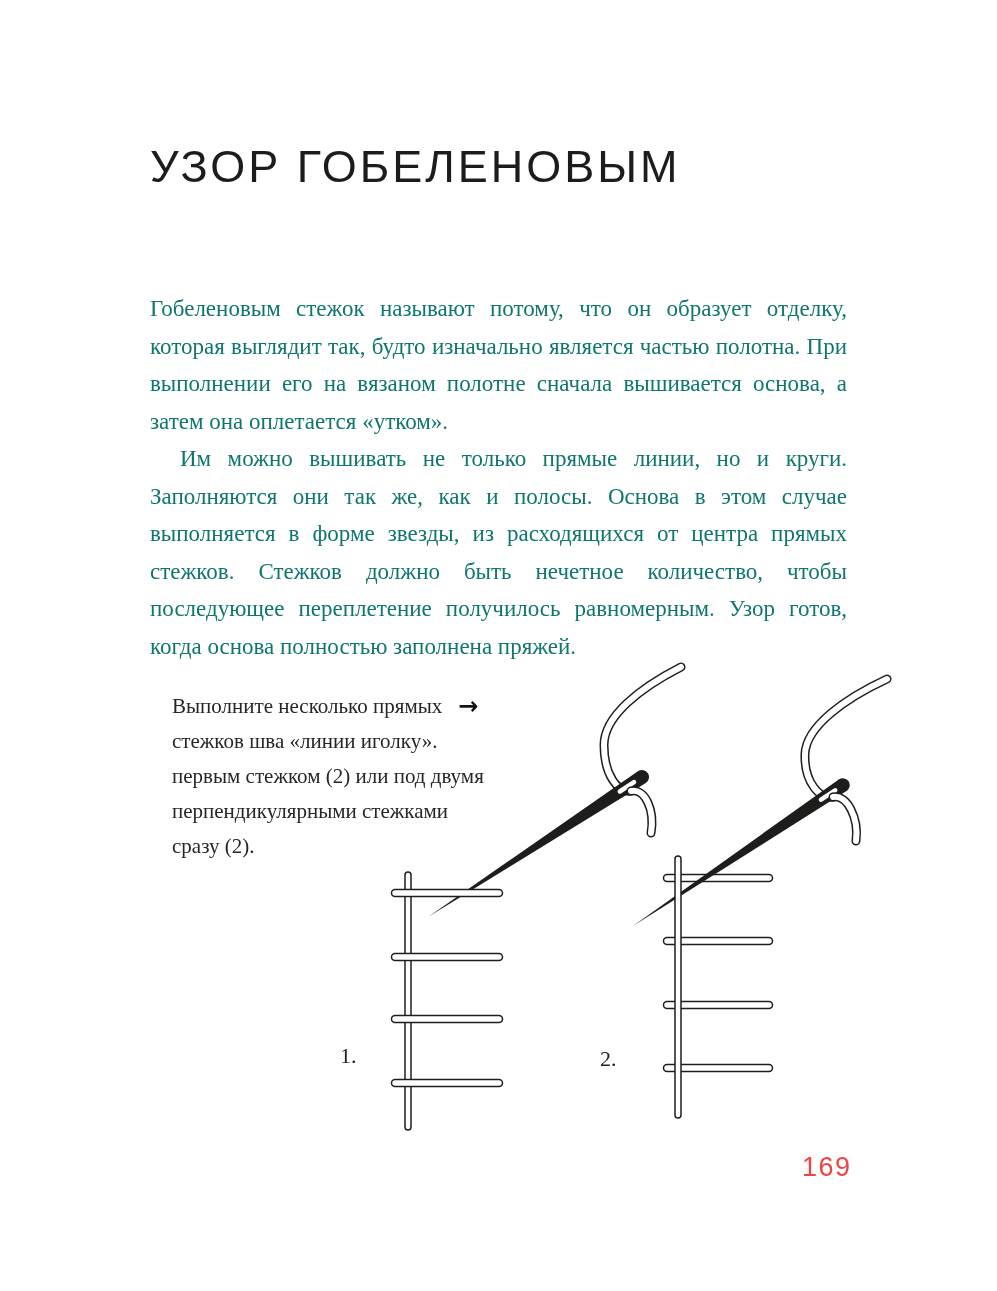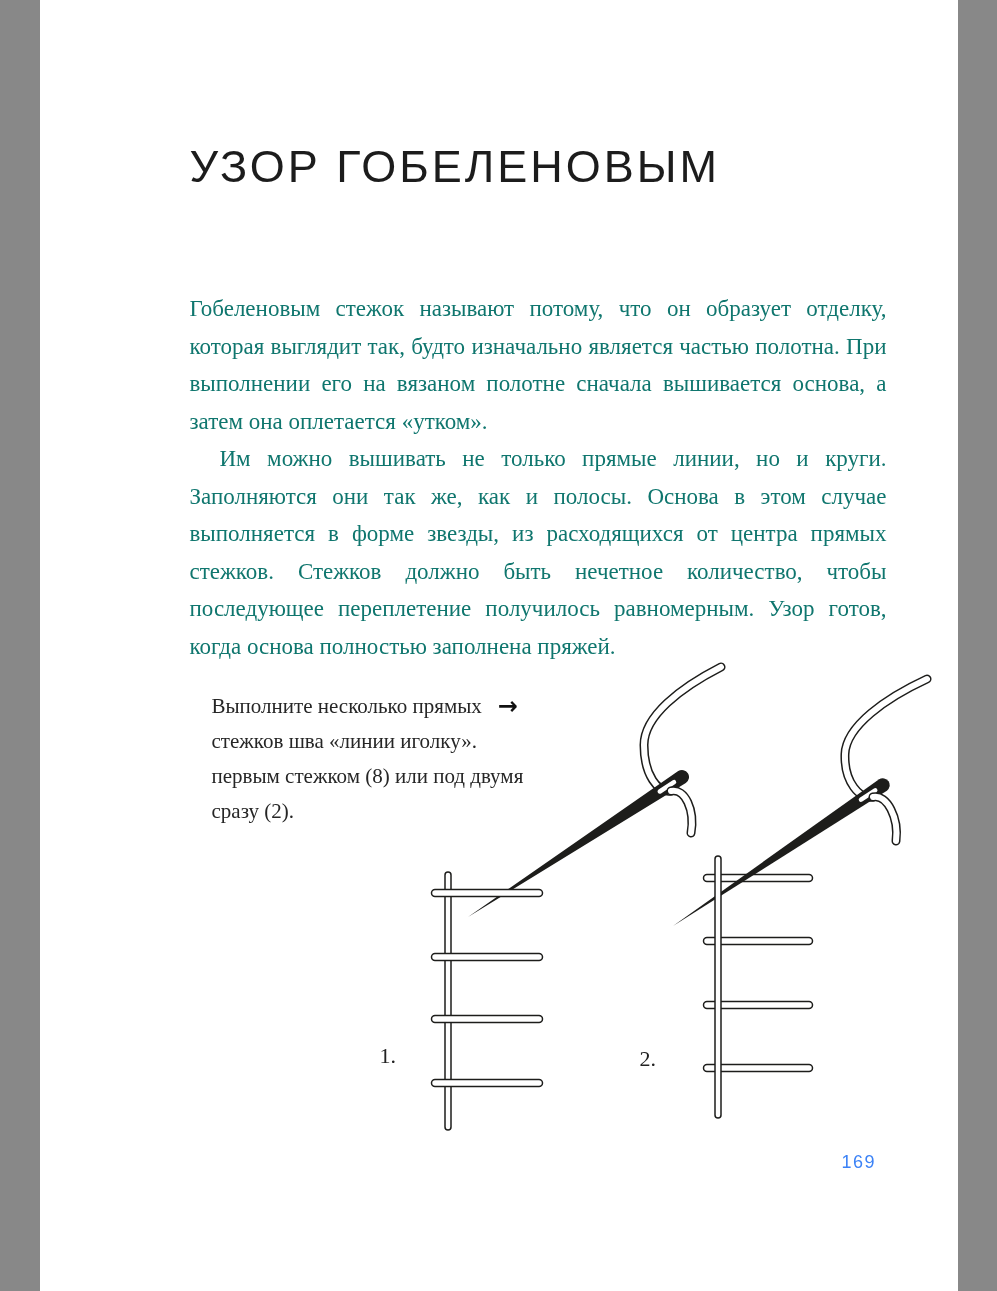--- a/index.html
+++ b/index.html
@@ -1,23 +1,22 @@
 <!DOCTYPE html>
 <html><head>
 <meta charset="utf-8">
 <style>
   html,body{margin:0;padding:0;background:#888;}
   .page{
     position:relative;
-    width:901px;height:1291px;
+    width:997px;height:1291px;
     margin:0 auto;
     background:#ffffff;
     overflow:hidden;
     color:#1d1d1b;
-    padding-left:17px;
   }
   .title{
     position:absolute;left:150px;top:138px;margin:0;
     font-family:"Liberation Sans",sans-serif;
     font-size:45px;font-weight:400;line-height:57px;
     letter-spacing:3px;color:#1c1c1c;
   }
   .title .title-line{display:block;}
   .body-text{
     position:absolute;left:150px;top:290px;width:697px;
@@ -42,21 +41,21 @@
   .fig-label{
     position:absolute;
     font-family:"Liberation Serif",serif;
     font-size:22px;color:#222;
   }
   .fig-label.l1{left:340px;top:1043px;}
   .fig-label.l2{left:600px;top:1046px;}
   .page-number{
     position:absolute;left:802px;top:1152px;
     font-family:"Liberation Sans",sans-serif;
-    font-size:18px;letter-spacing:1.5px;color:#3b82f6;
+    font-size:27px;letter-spacing:1.5px;color:#ef4444;
   }
   
   .t-out{fill:none;stroke:#1d1d1b;stroke-width:9;stroke-linecap:round;}
   .t-in {fill:none;stroke:#ffffff;stroke-width:6;stroke-linecap:round;}
   .v-out{fill:none;stroke:#1d1d1b;stroke-width:7.5;stroke-linecap:round;}
   .v-in {fill:none;stroke:#ffffff;stroke-width:4.5;stroke-linecap:round;}
   .b-out{fill:none;stroke:#1d1d1b;stroke-width:8.5;stroke-linecap:round;}
   .b-in {fill:none;stroke:#ffffff;stroke-width:5.5;stroke-linecap:round;}
 </style>
 </head>
@@ -69,21 +68,22 @@
   </h1>
 
   <div class="body-text">
     <p>Гобеленовым стежок называют потому, что он образует отделку, которая выглядит так, будто изначально является частью полотна. При выполнении его на вязаном полотне сначала вышивается основа, а затем она оплетается «утком».</p>
     <p class="indent">Им можно вышивать не только прямые линии, но и круги. Заполняются они так же, как и полосы. Основа в этом случае выполняется в форме звезды, из расходящихся от центра прямых стежков. Стежков должно быть нечетное количество, чтобы последующее переплетение получилось равномерным. Узор готов, когда основа полностью заполнена пряжей.</p>
   </div>
 
   <div class="caption">
     <div class="cap-line"><span>Выполните несколько прямых</span><span class="arrow">→</span></div>
     <div class="cap-line">стежков шва «линии иголку».</div>
-    <div class="cap-line">первым стежком (8) или под двумя</div>
+    <div class="cap-line">первым стежком (2) или под двумя</div>
+    <div class="cap-line">перпендикулярными стежками</div>
     <div class="cap-line">сразу (2).</div>
   </div>
 
   <svg class="fig-svg" width="620" height="500" viewBox="330 650 620 500">
 
     <g>
 
       <path class="t-out" d="M681 667 C640 688 604 716 604 745 C604 775 618 793 631 791"></path>
       <path class="t-in" d="M681 667 C640 688 604 716 604 745 C604 775 618 793 631 791"></path>
 

